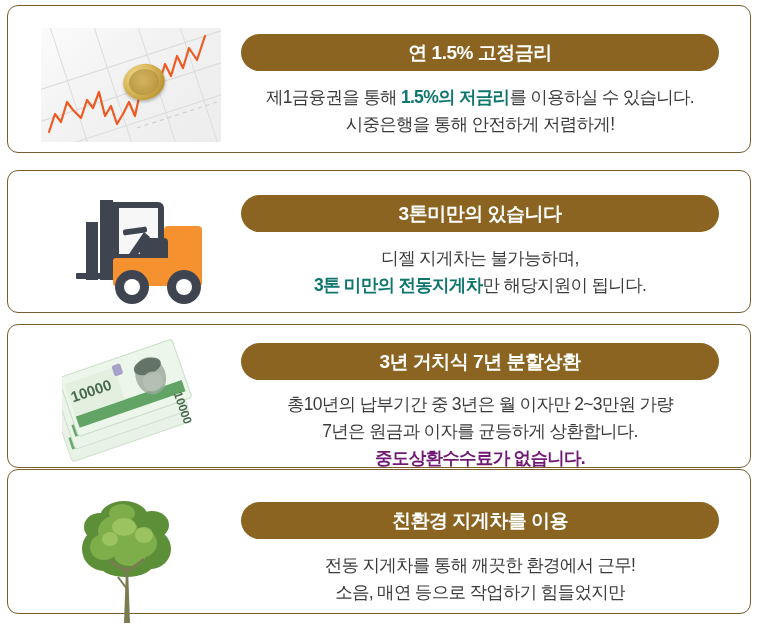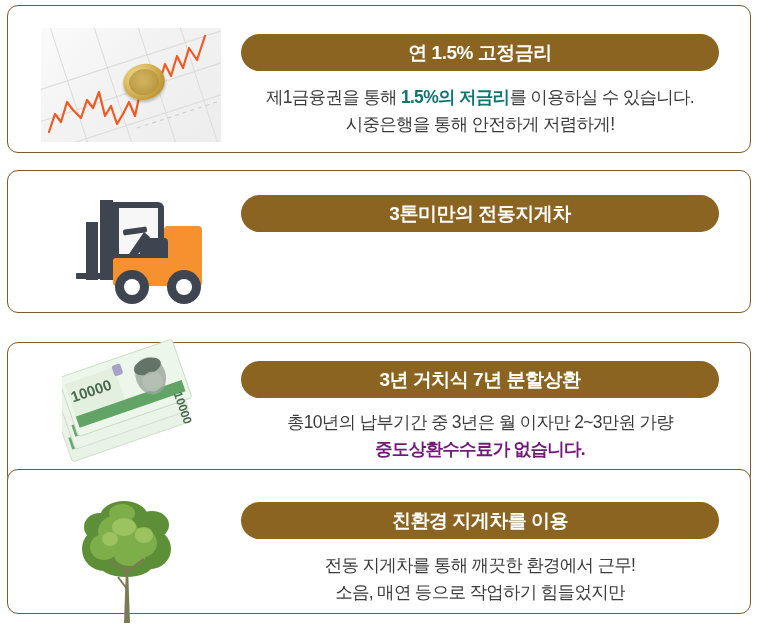--- a/index.html
+++ b/index.html
@@ -24,21 +24,21 @@
     left: 7px;
     width: 744px;
     box-sizing: border-box;
     border: 1.5px solid #7a5c2e;
     border-radius: 11px;
     background: #ffffff;
     overflow: hidden;
   }
   .card-1 { top: 5px;   height: 148px; }
   .card-2 { top: 170px; height: 143px; }
-  .card-3 { top: 342px; height: 144px; }
+  .card-3 { top: 324px; height: 144px; }
   .card-4 { top: 469px; height: 145px; }
 
   .media {
     position: absolute;
     left: 0;
     top: 0;
     width: 233px;
     height: 100%;
   }
   .content {
@@ -159,30 +159,35 @@
       <div class="lines">
         <div class="line"><span>제1금융권을 통해 </span><span class="hl">1.5%의 저금리</span><span>를 이용하실 수 있습니다.</span></div>
         <div class="line"><span>시중은행을 통해 안전하게 저렴하게!</span></div>
       </div>
     </div>
   </div>
 
   <div class="card card-2">
     <div class="media"></div>
     <div class="content">
-      <div class="pill">3톤미만의 전동지게차</div>
+      <div class="pill">3톤미만의 있습니다</div>
+      <div class="lines">
+        <div class="line"><span>디젤 지게차는 불가능하며,</span></div>
+        <div class="line"><span class="hl">3톤 미만의 전동지게차</span><span>만 해당지원이 됩니다.</span></div>
+      </div>
     </div>
   </div>
 
   <div class="card card-3">
     <div class="media"></div>
     <div class="content">
       <div class="pill">3년 거치식 7년 분할상환</div>
       <div class="lines">
         <div class="line"><span>총10년의 납부기간 중 3년은 월 이자만 2~3만원 가량</span></div>
+        <div class="line"><span>7년은 원금과 이자를 균등하게 상환합니다.</span></div>
         <div class="line all-red"><span>중도상환수수료가 없습니다.</span></div>
       </div>
     </div>
   </div>
 
   <div class="card card-4">
     <div class="media"></div>
     <div class="content">
       <div class="pill">친환경 지게차를 이용</div>
       <div class="lines">

